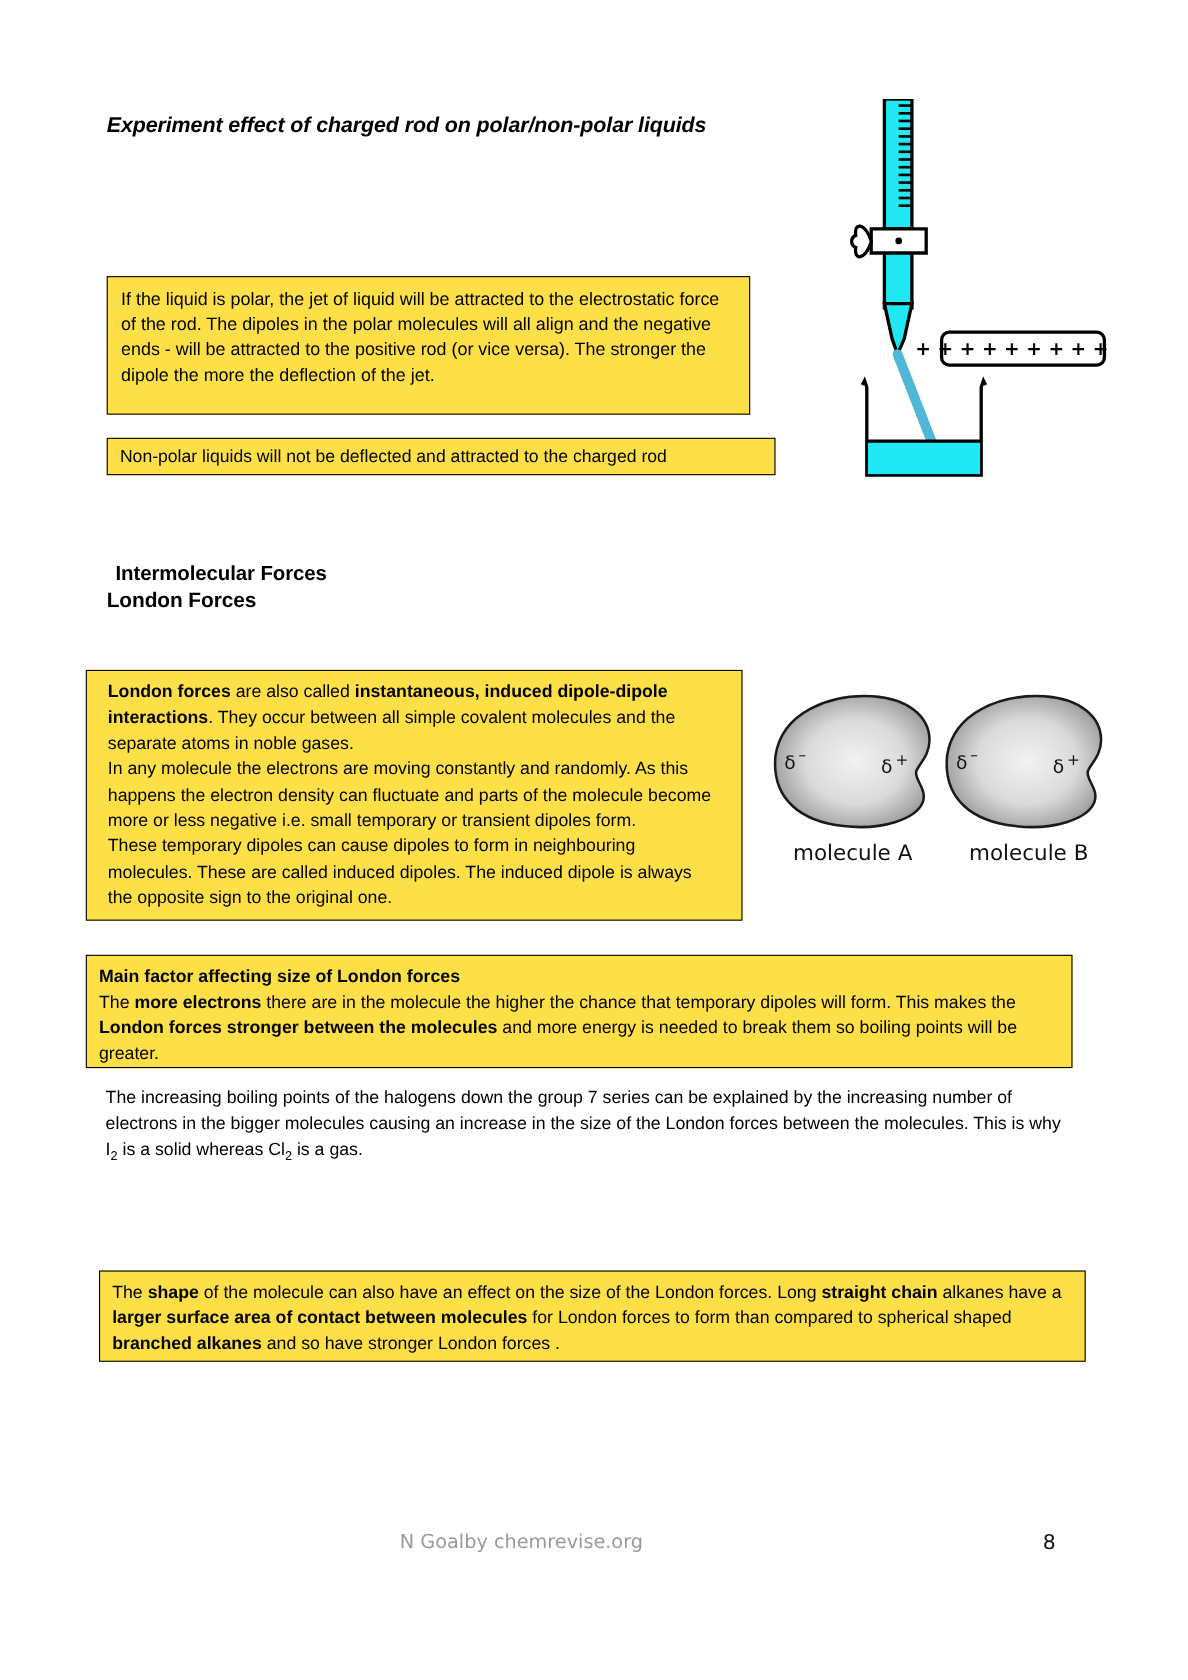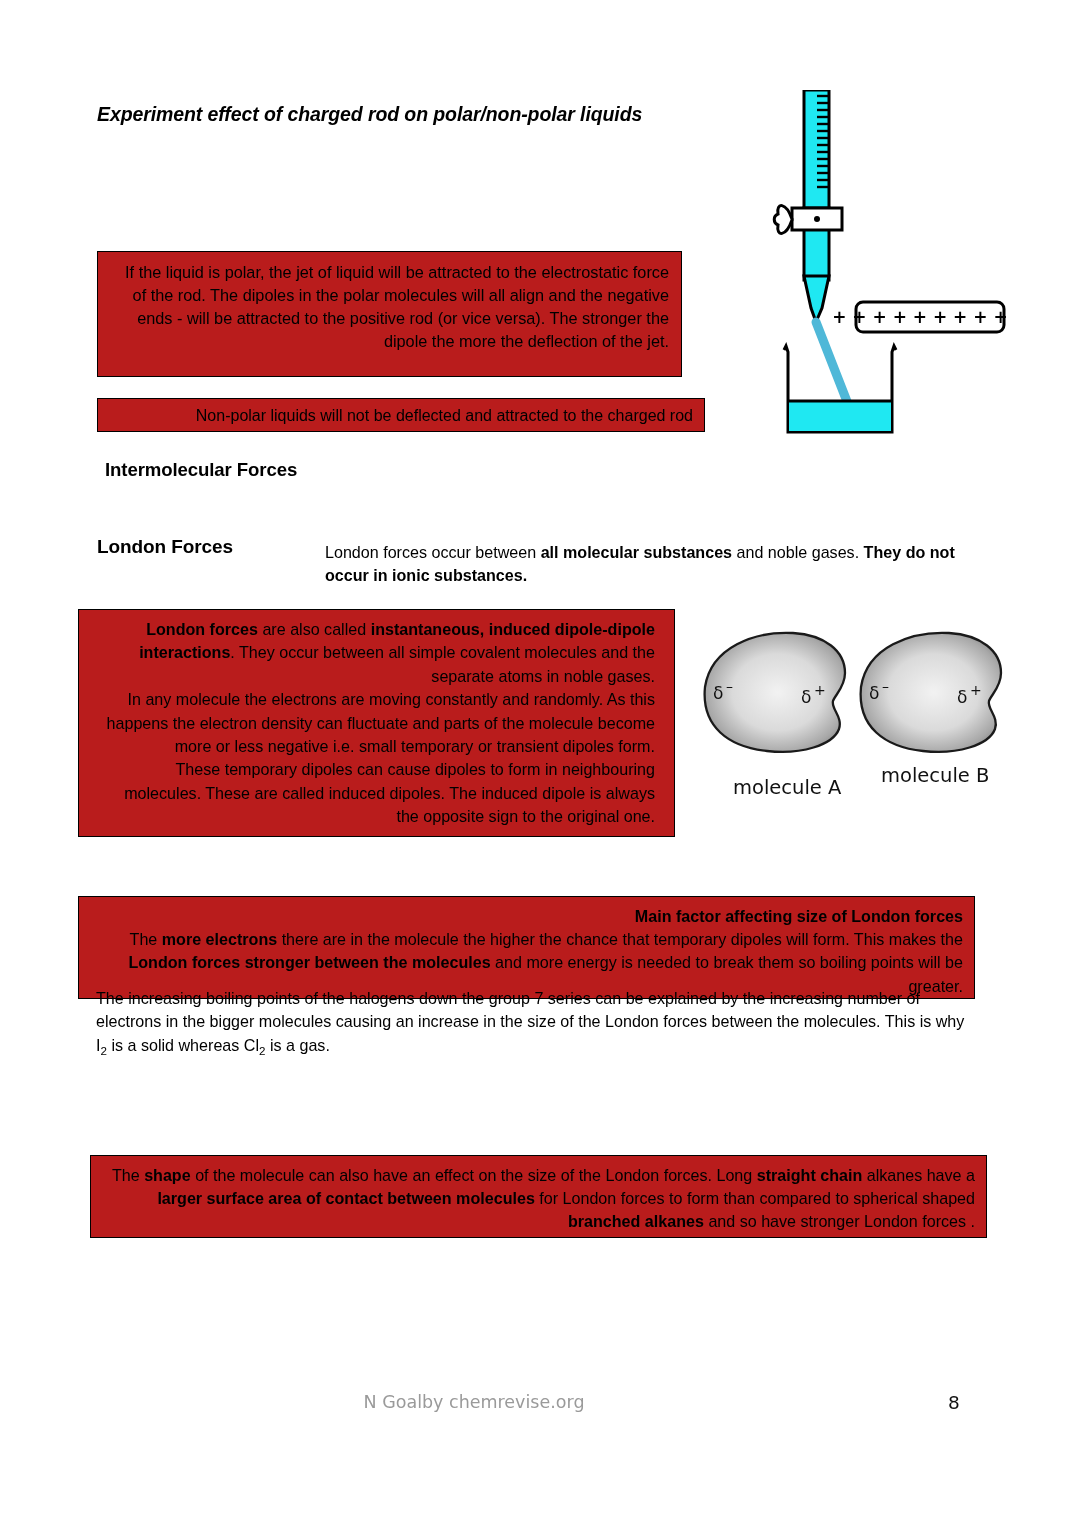--- a/index.html
+++ b/index.html
@@ -39,22 +39,21 @@
     left: 112px;
     top: 163px;
     width: 500px;
     font-size: 16.3px;
     line-height: 1.42;
   }
 
   .boxed {
     box-sizing: border-box;
     border: 1.6px solid #000;
-    background: #b91c1c;
-    text-align: right;
+    background: #fde047;
   }
 
   .box-polar {
     left: 97px;
     top: 251px;
     width: 585px;
     height: 126px;
     padding: 9px 12px 6px 12px;
     font-size: 16.3px;
     line-height: 1.42;
@@ -65,21 +64,21 @@
     top: 398px;
     width: 608px;
     height: 34px;
     padding: 6px 11px;
     font-size: 16px;
     line-height: 1.35;
   }
 
   .h-intermolecular {
     left: 105px;
-    top: 459px;
+    top: 510px;
     font-size: 18.6px;
     font-weight: bold;
     letter-spacing: -0.1px;
   }
 
   .h-london {
     left: 97px;
     top: 536px;
     font-size: 19px;
     font-weight: bold;
@@ -105,21 +104,20 @@
   }
 
   .box-mainfactor {
     left: 78px;
     top: 868px;
     width: 897px;
     height: 103px;
     padding: 8px 11px;
     font-size: 16.1px;
     line-height: 1.44;
-    margin-top: 28px;
   }
 
   .para-halogen {
     left: 96px;
     top: 987px;
     width: 870px;
     font-size: 16.1px;
     line-height: 1.45;
   }
 
@@ -177,21 +175,21 @@
     width: 320px;
     height: 170px;
   }
   .mol-label {
     position: absolute;
     font-family: "DejaVu Sans", sans-serif;
     font-size: 19.5px;
     color: #111;
     white-space: nowrap;
   }
-  .mol-label.a { left: 28px; top: 151px; margin-left: 12px; }
+  .mol-label.a { left: 28px; top: 139px; }
   .mol-label.b { left: 188px; top: 139px; }
 </style>
 </head>
 <body>
 
 <div class="page">
 
   <div class="abs title">Experiment effect of charged rod on polar/non-polar liquids</div>
 
 
@@ -238,23 +236,20 @@
       <path d="M14,260 L16,256 L18,262 L18,342 L122,342 L122,262 L124,256 L126,260" fill="none" stroke="#000" stroke-width="3" stroke-linejoin="miter"></path>
       <rect x="19" y="311" width="102" height="30" fill="#1FE8F2"></rect>
       <line x1="19" y1="311" x2="121" y2="311" stroke="#000" stroke-width="3"></line>
     </svg>
   </div>
 
   <div class="abs h-intermolecular">Intermolecular Forces</div>
 
   <div class="abs h-london">London Forces</div>
 
-  <div class="abs london-lead">
-    <span>London forces occur between </span><b>all molecular substances</b><span> and noble gases. </span><b>They do not occur in ionic substances.</b>
-  </div>
 
   <div class="abs boxed box-london">
     <b>London forces</b><span> are also called </span><b>instantaneous, induced dipole-dipole interactions</b><span>. They occur between all simple covalent molecules and the separate atoms in noble gases.</span><br>
     <span>In any molecule the electrons are moving constantly and randomly. As this happens the electron density can fluctuate and parts of the molecule become more or less negative i.e. small temporary or transient dipoles form.</span><br>
     <span>These temporary dipoles can cause dipoles to form in neighbouring molecules. These are called induced dipoles. The induced dipole is always the opposite sign to the original one.</span>
   </div>
 
   <div class="abs molecules-wrap">
     <svg width="320" height="170" viewBox="0 0 320 170">
       <defs>

